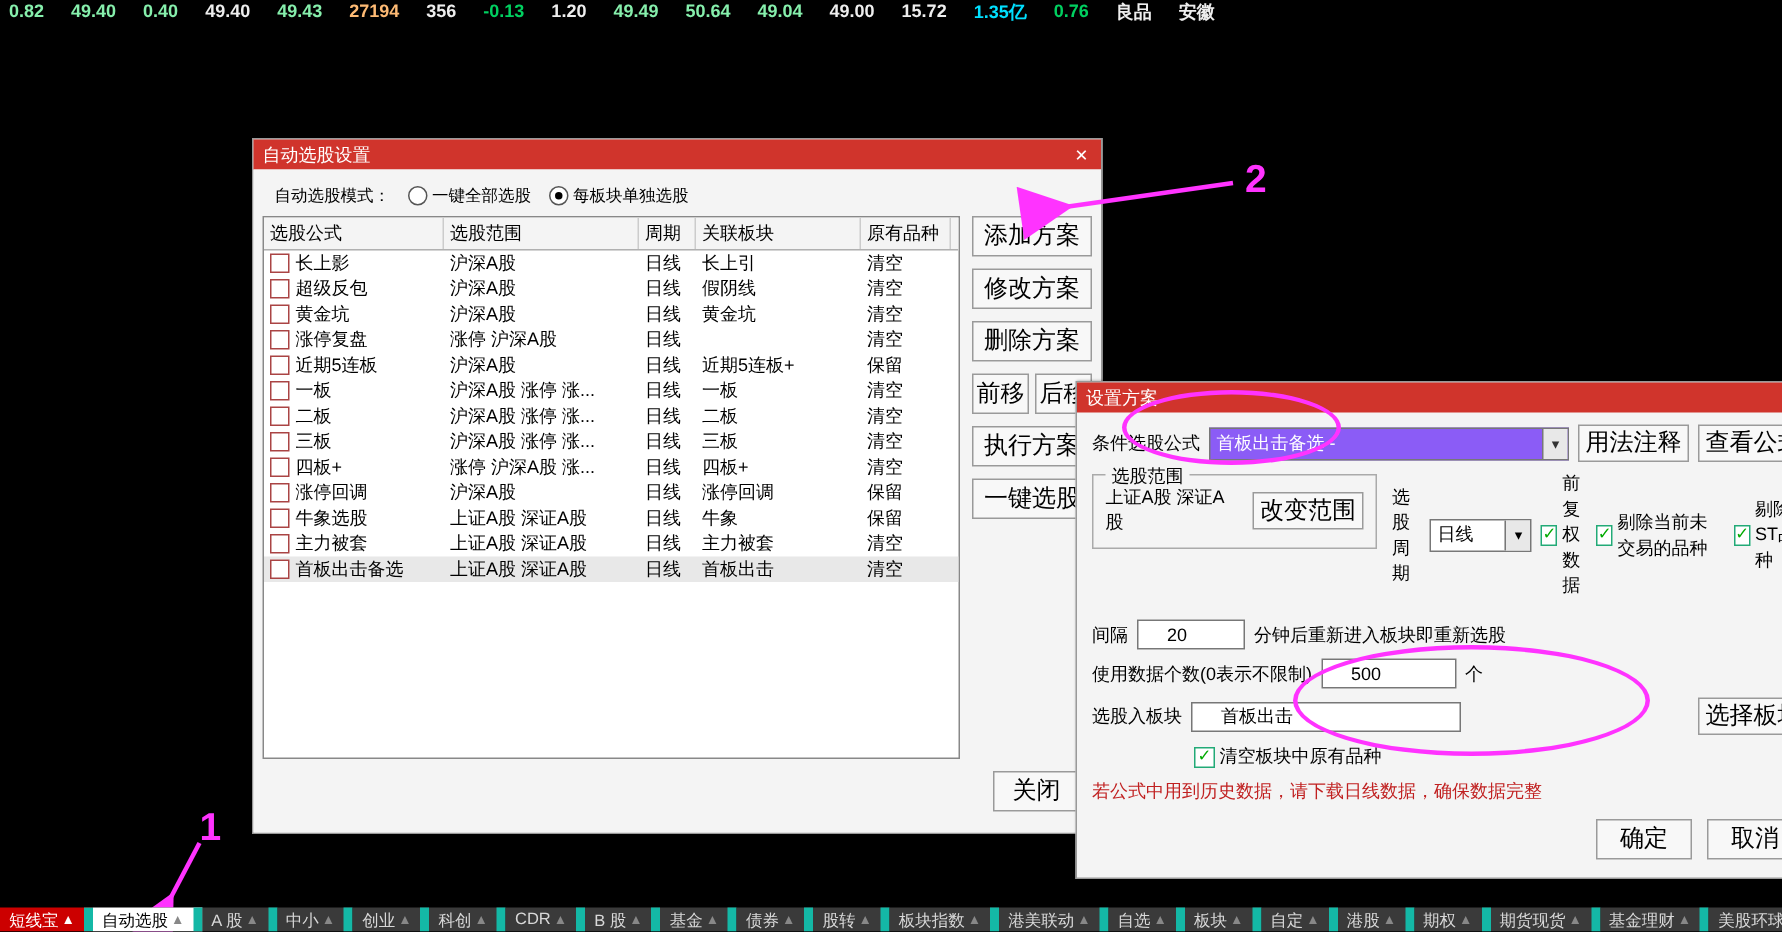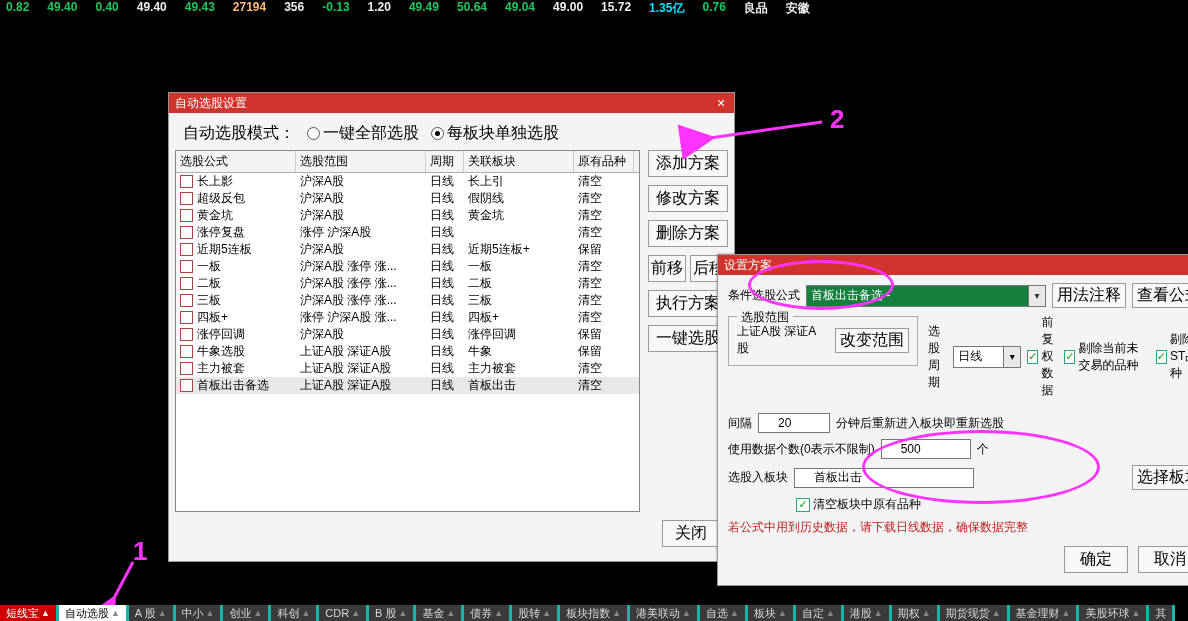--- a/index.html
+++ b/index.html
@@ -22,21 +22,21 @@
     height: 14px;
     display: flex;
     gap: 18px;
     padding-left: 6px;
     font-size: 12px;
     font-weight: bold;
     color: #fff;
     white-space: nowrap;
   }
   .ticker span { display:inline-block }
-  .tk-red { color: #22c55e }
+  .tk-red { color: #86efac }
   .tk-green { color: #00d060 }
   .tk-yellow { color: #fdba74 }
   .tk-white { color: #eee }
   .tk-cyan { color: #00e0ff }
 
   
   .win {
     position: absolute;
     background: #f4f4f4;
     border: 1px solid #999;
@@ -55,21 +55,21 @@
   .titlebar .title { flex: 1 }
   .titlebar .close {
     width: 18px; height: 16px;
     display:flex; align-items:center; justify-content:center;
     font-size: 11px; color:#fff; cursor:pointer;
   }
   .win-body { padding: 6px 6px 6px 6px; background:#f4f4f4; }
 
   
   #dlg1 { left:132px; top:92px; width:565px; }
-  .moderow { padding:4px 8px 6px 8px; display:flex; align-items:flex-end; gap:12px; font-size:16px }
+  .moderow { padding:4px 8px 6px 8px; display:flex; align-items:flex-end; gap:12px; font-size:11px }
   .radio { display:inline-flex; align-items:center; gap:3px; }
   .radio .dot { width:11px;height:11px;border:1px solid #555;border-radius:50%;display:inline-flex;align-items:center;justify-content:center; background:#fff }
   .radio.sel .dot::after{content:"";width:5px;height:5px;border-radius:50%;background:#000}
   .grid-wrap { display:flex; }
   .grid {
     flex:1;
     border:1px solid #888;
     background:#fff;
     height:360px;
     overflow:hidden;
@@ -97,21 +97,21 @@
   .btnpair { display:flex; gap:4px }
   .btnpair .btn { flex:1; padding:2px 0 }
   .foot1 { display:flex; justify-content:flex-end; padding:8px 8px 8px 0 }
   .foot1 .btn { width:56px }
 
   
   #dlg2 { left:681px; top:254px; width:498px; }
   .d2-body { padding:8px 10px 8px 10px; font-size:12px; }
   .d2-row { display:flex; align-items:center; gap:6px; margin-bottom:6px; flex-wrap:nowrap }
   .combo {
-    flex:1; height:20px; border:1px solid #777; background:#15803d; color:#fff;
+    flex:1; height:20px; border:1px solid #777; background:#8b5cf6; color:#fff;
     display:flex; align-items:center; padding:0 4px; position:relative;
   }
   .combo .arrow {
     position:absolute; right:0; top:0; bottom:0; width:16px;
     background:#e8e8e8; color:#333; border-left:1px solid #777;
     display:flex;align-items:center;justify-content:center;font-size:10px;
   }
   .fieldset {
     border:1px solid #aaa; padding:6px 8px 8px 8px; margin-top:2px;
     display:flex; align-items:center; gap:8px; position:relative;
@@ -148,21 +148,21 @@
   .ellipse { border:3px solid #ff33ff; border-radius:50% }
   svg.arrow-svg { position:absolute; overflow:visible }
 
   
   .bottombar {
     position:absolute; left:0; bottom:0; height:16px; width:100%;
     display:flex; background:#000;
   }
   .tab {
     display:flex; align-items:center; padding:0 6px; font-size:11px;
-    background:#1a1a1a; color:#d0d0d0; border-right:3px solid #14b8a6;
+    background:#1a1a1a; color:#d0d0d0; border-right:6px solid #14b8a6;
     white-space:nowrap;
   }
   .tab.red { background:#cc0000; color:#fff }
   .tab.white { background:#fff; color:#000 }
   .tab.grey { background:#3a3a3a; color:#d8d8d8 }
   .tab .tri { color:#888; margin-left:2px; font-size:9px }
   .tab.red .tri { color:#fff }
 </style>
 </head>
 <body>

